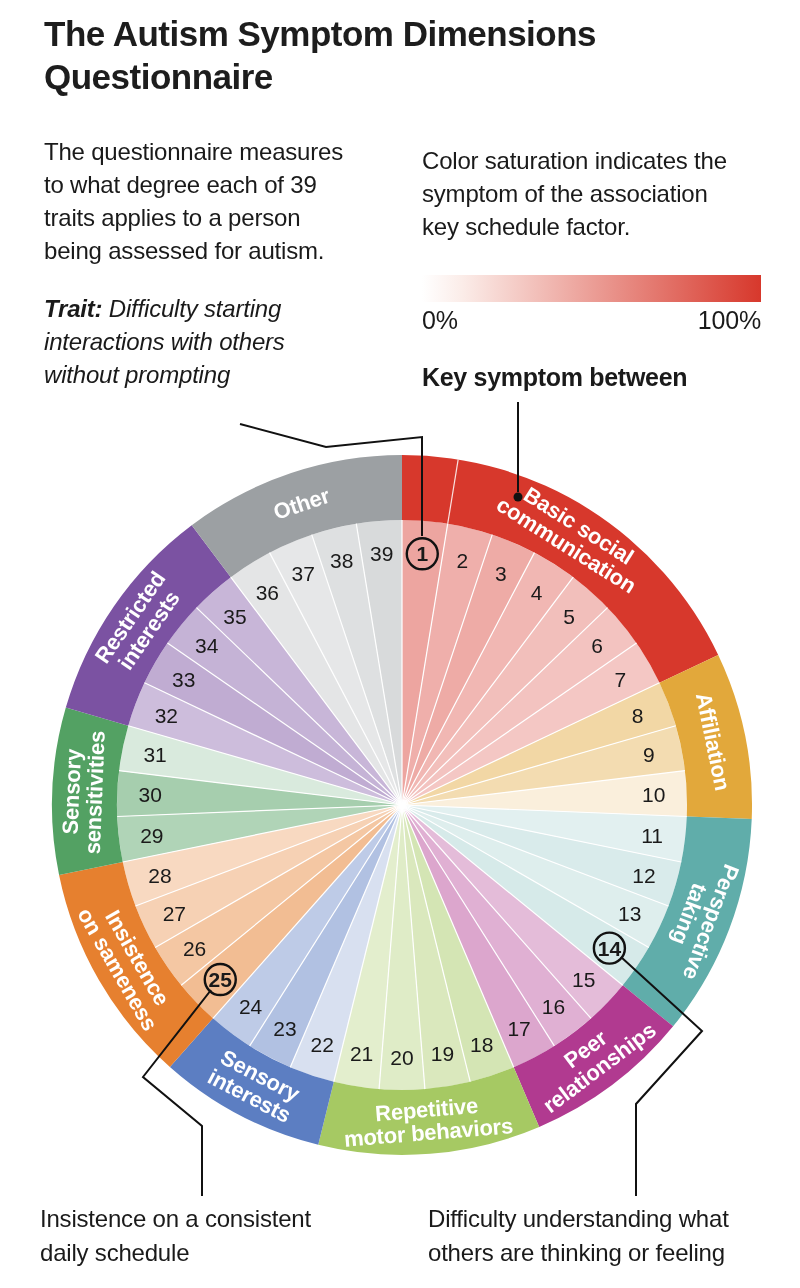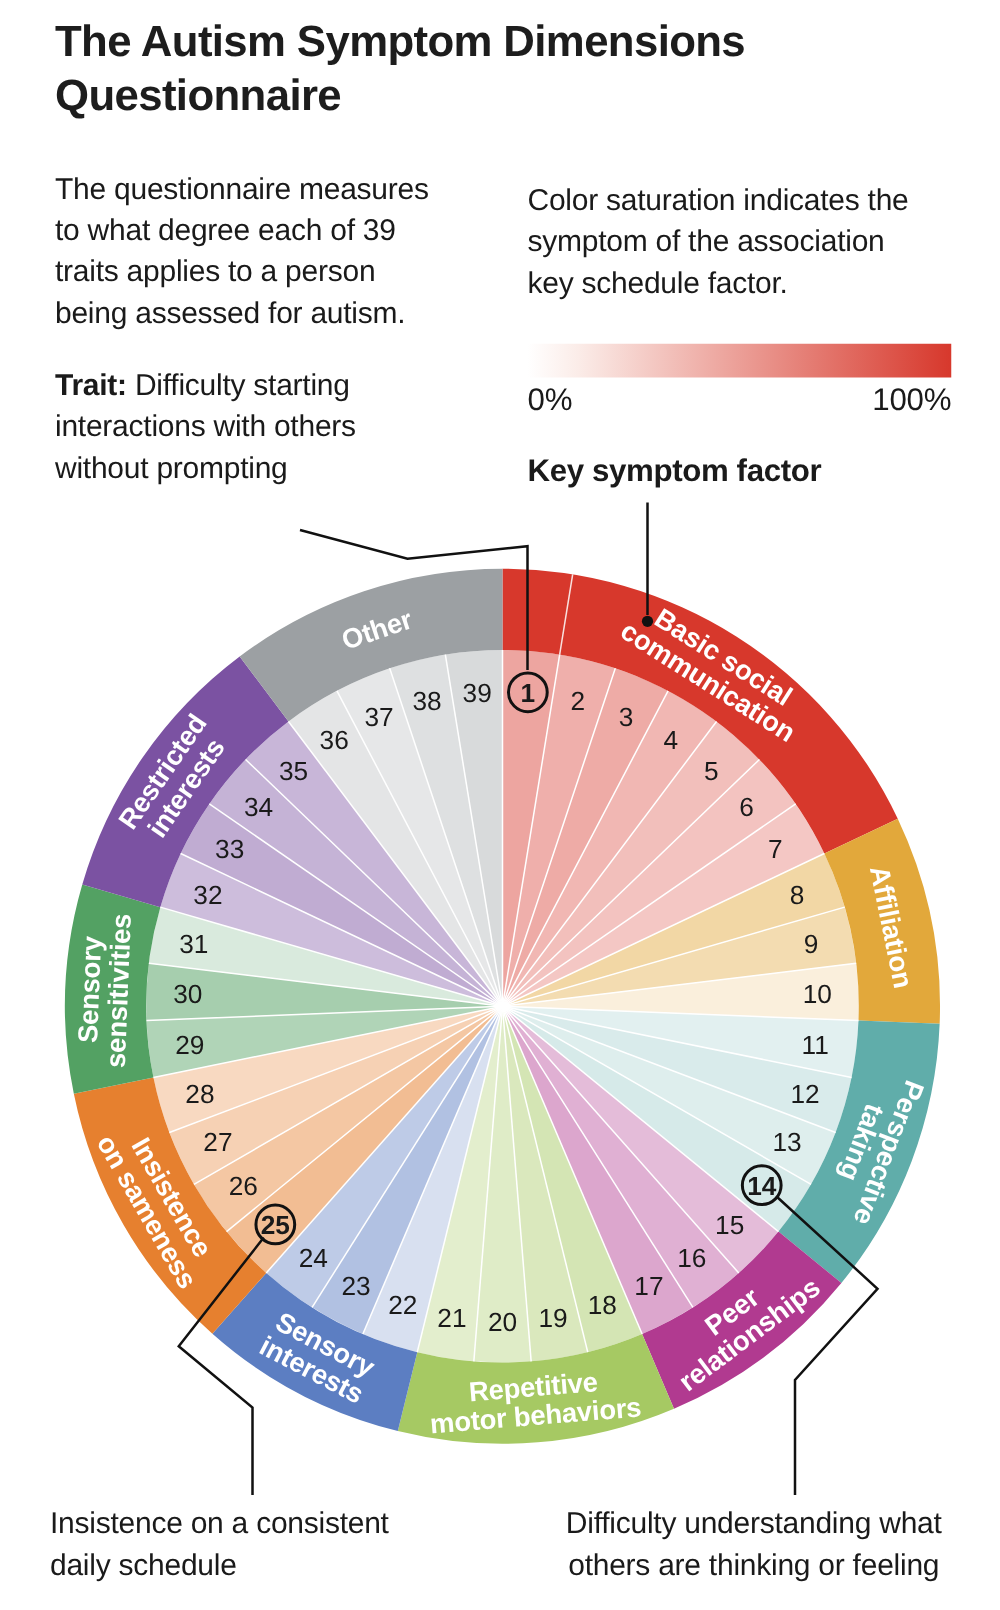--- a/index.html
+++ b/index.html
@@ -19,26 +19,26 @@
   .intro{left:44px;top:135px;width:340px;}
   .legend-text{left:422px;top:122px;width:350px;margin-top:22px;}
   .gradient-bar{
     left:422px;top:275px;width:339px;height:27px;
     background:linear-gradient(to right,#ffffff,#fbece8 12%,#d7382c);
   }
   .legend-labels{
     left:422px;top:306px;width:339px;display:flex;justify-content:space-between;
     font-size:25px;letter-spacing:-0.2px;
   }
-  .trait-callout{left:44px;top:292px;width:330px;}
+  .trait-callout{left:44px;top:292px;width:330px;font-style:italic;}
   .trait-callout b{font-weight:700;}
   .key-factor{left:422px;top:363px;font-size:25px;font-weight:700;letter-spacing:-0.3px;}
   .bottom-note{font-size:24px;line-height:34px;letter-spacing:-0.2px;}
   .bl{left:40px;top:1202px;width:330px;}
-  .br{left:428px;top:1202px;width:350px;text-align:center;}
+  .br{left:428px;top:1202px;width:350px;}
   svg{position:absolute;left:0;top:0;}
   svg text{font-family:"Liberation Sans",sans-serif;}
   .band-label{fill:#ffffff;font-weight:700;font-size:22px;letter-spacing:-0.2px;}
   .wedge-num{fill:#1a1a1a;font-size:21px;}
   .wedge-num.hl{font-weight:700;}
 </style>
 </head>
 <body>
 
 <div class="abs title">
@@ -64,21 +64,21 @@
   <span>0%</span>
   <span>100%</span>
 </div>
 
 <div class="abs para trait-callout">
   <div><b>Trait:</b><span> Difficulty starting</span></div>
   <div>interactions with others</div>
   <div>without prompting</div>
 </div>
 
-<div class="abs key-factor">Key symptom factor</div>
+<div class="abs key-factor">Key symptom between</div>
 
 <svg id="wheel" width="800" height="1288" viewBox="0 0 800 1288">
     <g>
       <path d="M402,805 L402.00,520.00 A285,285 0 0 1 447.72,523.69 Z" fill="rgb(237,165,160)"></path>
       <path d="M402,805 L447.72,523.69 A285,285 0 0 1 492.25,534.67 Z" fill="rgb(239,175,171)"></path>
       <path d="M402,805 L492.25,534.67 A285,285 0 0 1 534.45,552.65 Z" fill="rgb(238,171,166)"></path>
       <path d="M402,805 L534.45,552.65 A285,285 0 0 1 573.21,577.16 Z" fill="rgb(241,183,179)"></path>
       <path d="M402,805 L573.21,577.16 A285,285 0 0 1 607.54,607.57 Z" fill="rgb(242,191,187)"></path>
       <path d="M402,805 L607.54,607.57 A285,285 0 0 1 636.55,643.10 Z" fill="rgb(243,195,192)"></path>
       <path d="M402,805 L636.55,643.10 A285,285 0 0 1 659.48,682.82 Z" fill="rgb(244,199,196)"></path>

